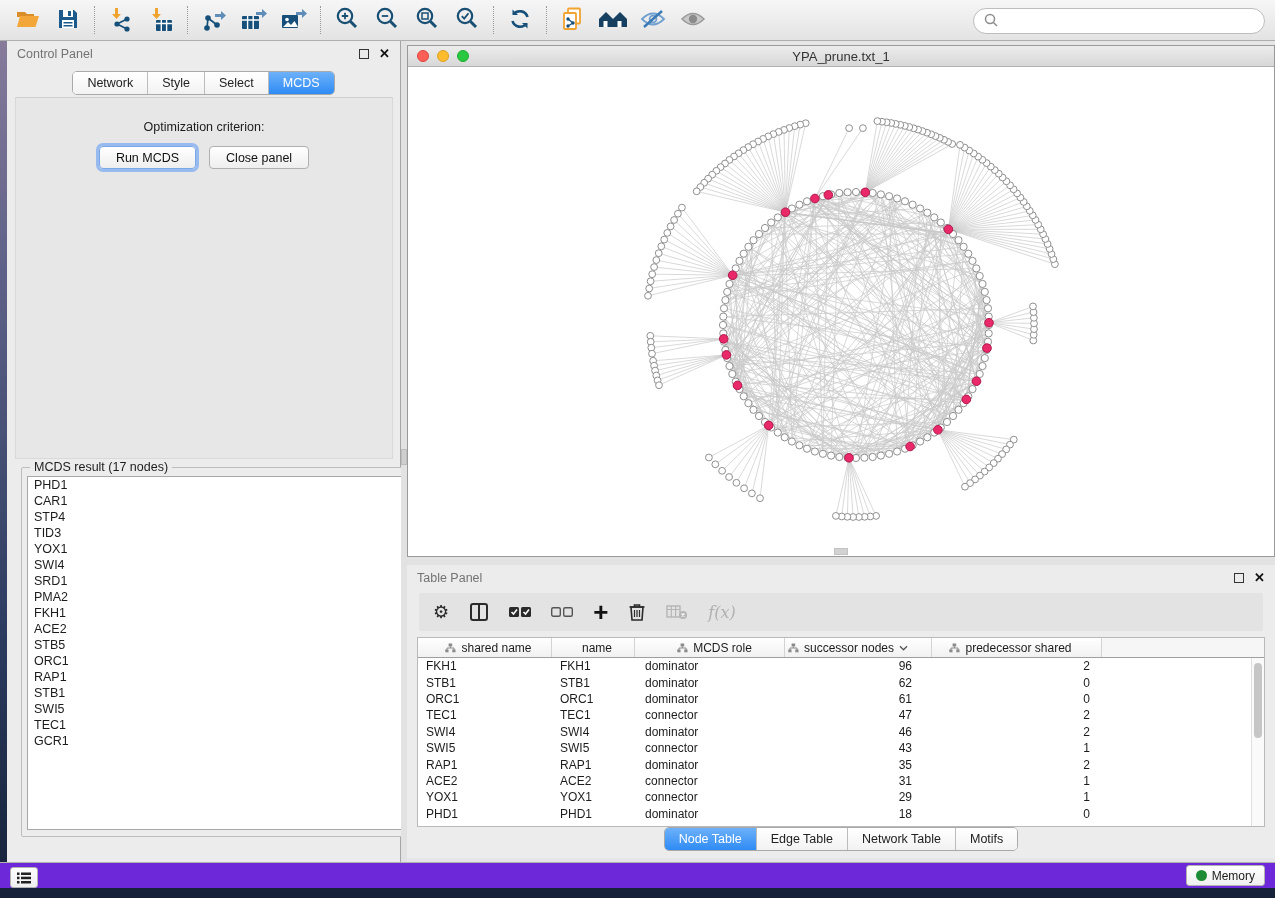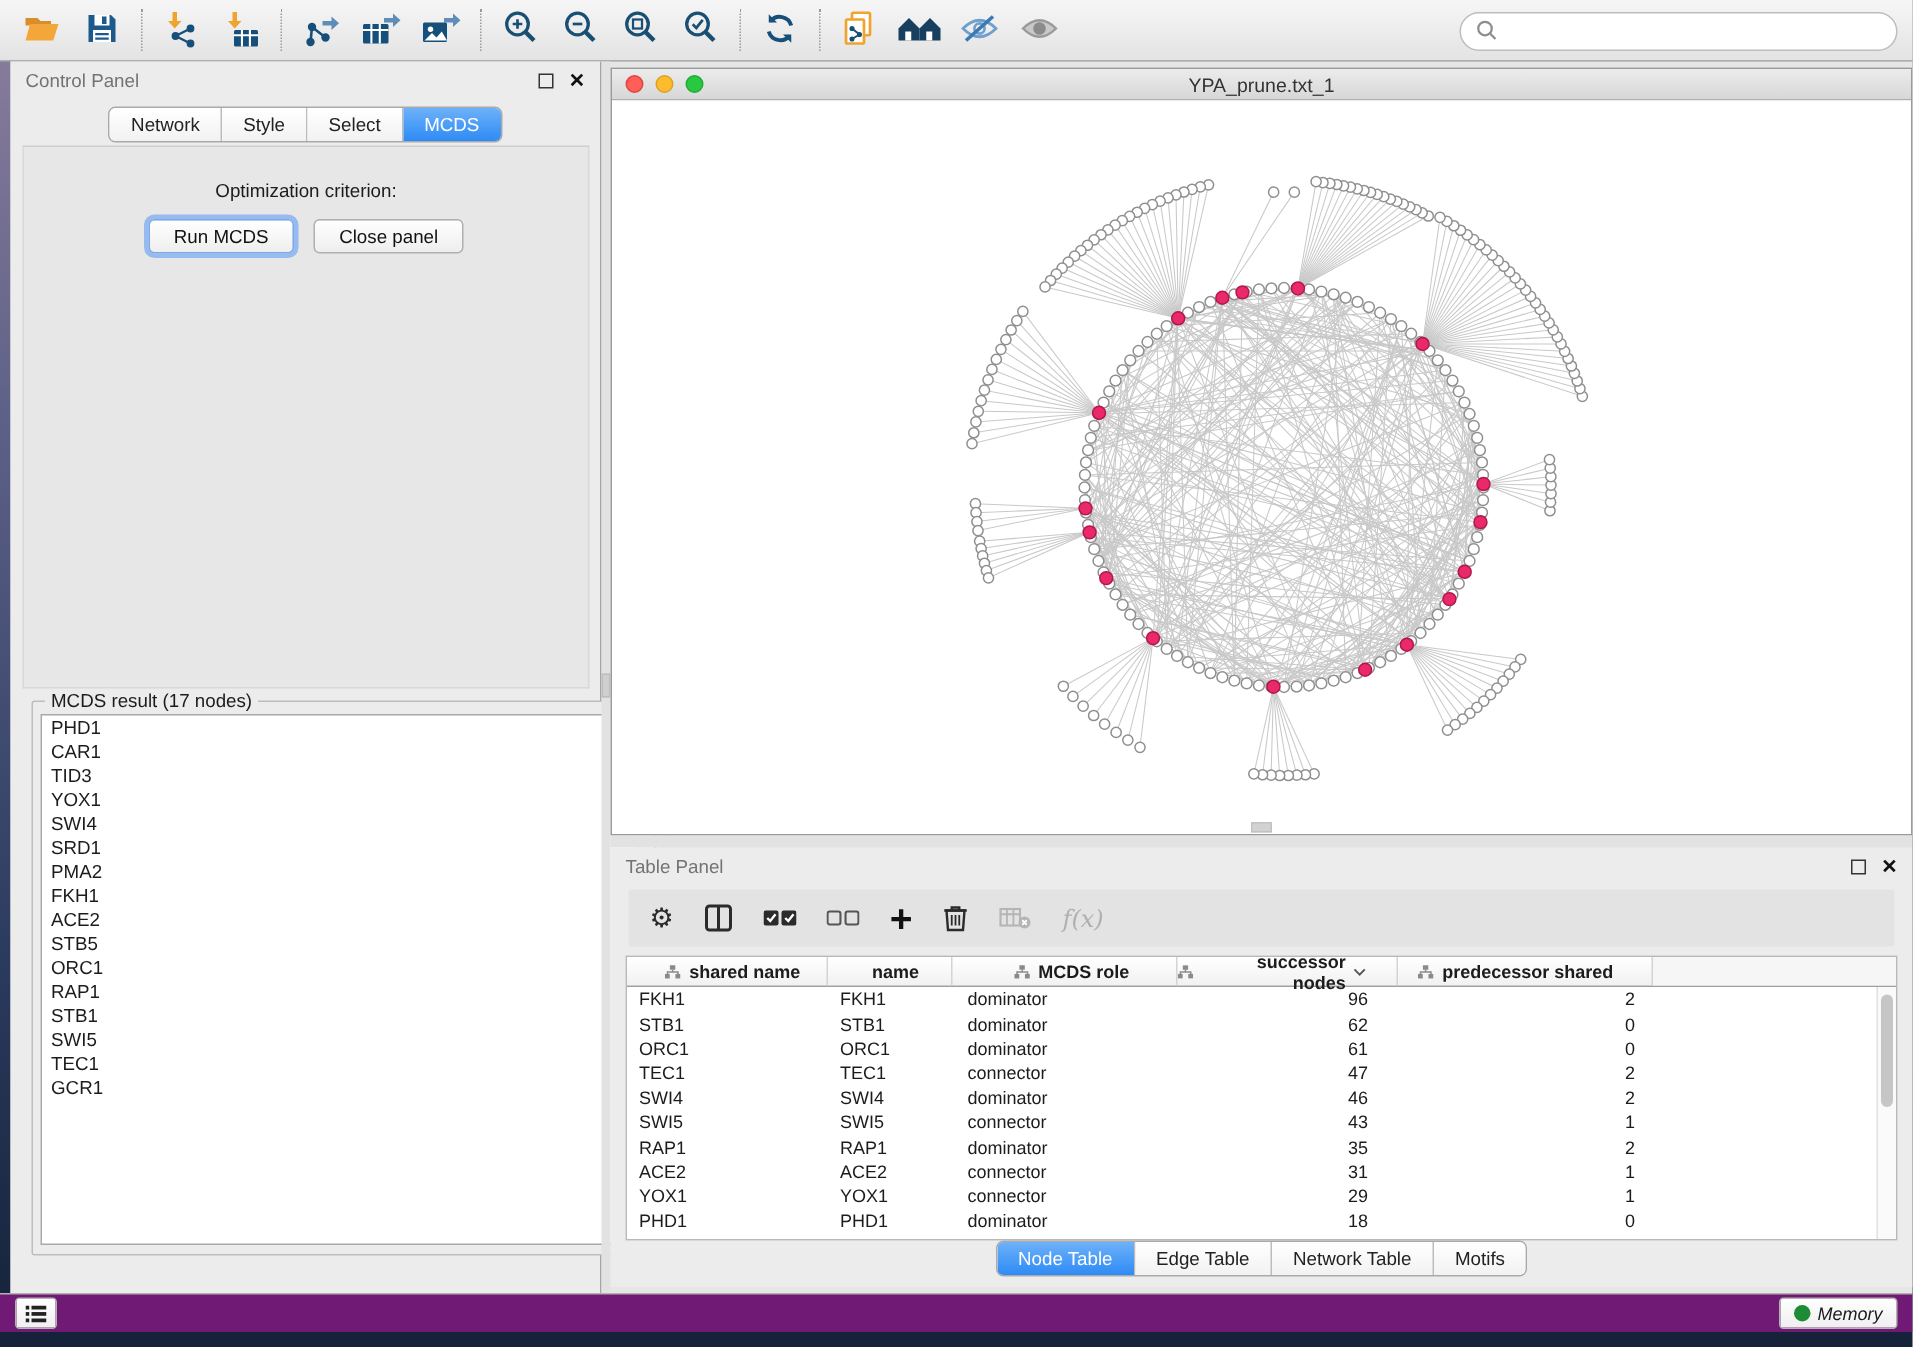--- a/index.html
+++ b/index.html
@@ -66,34 +66,34 @@
   .net-canvas svg { display:block; width:866px; height:489px; }
   .net-scroll-thumb { position:absolute; left:50%; bottom:1px; margin-left:-7px; width:14px; height:7px; background:#d2d2d2; border:1px solid #c2c2c2; }
 
   
   .table-panel { position:absolute; left:407px; top:565px; width:868px; height:293px; background:#ececec; }
   .tp-toolbar { position:absolute; left:12px; right:12px; top:28px; height:38px; background:#e3e3e3; border-radius:2px;
       display:flex; align-items:center; gap:20px; padding-left:14px; }
   .tp-icon { display:flex; align-items:center; justify-content:center; height:26px; }
   .fx-icon { font-family:"DejaVu Serif", serif; font-style:italic; font-size:16px; color:#b0b0b0; }
   .node-table { position:absolute; left:10px; right:10px; top:72px; height:190px; background:#fff; border:1px solid #b9b9b9; overflow:hidden; }
-  .nt-header { display:flex; height:20px; border-bottom:1px solid #9f9f9f; background:linear-gradient(#ffffff,#f1f1f1);font-weight:bold; }
+  .nt-header { display:flex; height:20px; border-bottom:1px solid #9f9f9f; background:linear-gradient(#ffffff,#f1f1f1); }
   .nt-hcell { display:flex; align-items:center; justify-content:center; gap:5px; border-right:1px solid #d4d4d4; font-size:12px; color:#1c1c1c; position:relative; }
   .nt-hcell.filler { border-right:none; background:#f6f6f6; }
   .nt-row { display:flex; height:16.4px; align-items:center; }
   .nt-cell { font-size:12px; overflow:hidden; white-space:nowrap; }
   .c0{width:134px; padding-left:8px;} .c1{width:83px; padding-left:8px;} .c2{width:150px; padding-left:10px;}
   .c3{width:147px; text-align:right; padding-right:20px;} .c4{width:170px; text-align:right; padding-right:12px;}
   .nt-scroll { position:absolute; right:0; top:20px; bottom:0; width:13px; background:#fafafa; border-left:1px solid #e0e0e0; }
   .nt-thumb { position:absolute; left:2px; right:2px; top:5px; height:75px; background:#c6c6c6; border-radius:5px; }
   .tp-tabs { position:absolute; left:0; right:0; bottom:7px; display:flex; justify-content:center; }
 
   
-  .status-bar { position:absolute; left:0; top:862px; width:1275px; height:26px; background:#701a75; border-top:1px solid #b2b2b2;
-      display:flex; align-items:center;font-style:italic; }
+  .status-bar { position:absolute; left:0; top:862px; width:1275px; height:26px; background:#6d28d9; border-top:1px solid #b2b2b2;
+      display:flex; align-items:flex-end; }
   .sb-btn { margin-left:10px; width:28px; height:21px; background:linear-gradient(#fff,#efefef); border:1px solid #b3b3b3; border-radius:3px;
       display:flex; align-items:center; justify-content:center; }
   .memory-btn { position:absolute; right:10px; top:2px; height:21px; background:linear-gradient(#fff,#efefef); border:1px solid #b3b3b3;
       border-radius:3px; display:flex; align-items:center; gap:5px; padding:0 9px; font-size:12px; }
   .mem-dot { width:11px; height:11px; border-radius:50%; background:#1d8c34; border:1px solid #1469266; }
 </style>
 </head>
 <body>
 
 <div class="main-toolbar">
@@ -263,20 +263,21 @@
       <button class="push-btn focused">Run MCDS</button>
       <button class="push-btn">Close panel</button>
     </div>
   </div>
   <div class="result-box">
     <span class="result-legend">MCDS result (17 nodes)</span>
     <div class="result-list">
       <div>
           <div class="mcds-item">PHD1</div>
           <div class="mcds-item">CAR1</div>
+          <div class="mcds-item">STP4</div>
           <div class="mcds-item">TID3</div>
           <div class="mcds-item">YOX1</div>
           <div class="mcds-item">SWI4</div>
           <div class="mcds-item">SRD1</div>
           <div class="mcds-item">PMA2</div>
           <div class="mcds-item">FKH1</div>
           <div class="mcds-item">ACE2</div>
           <div class="mcds-item">STB5</div>
           <div class="mcds-item">ORC1</div>
           <div class="mcds-item">RAP1</div>

